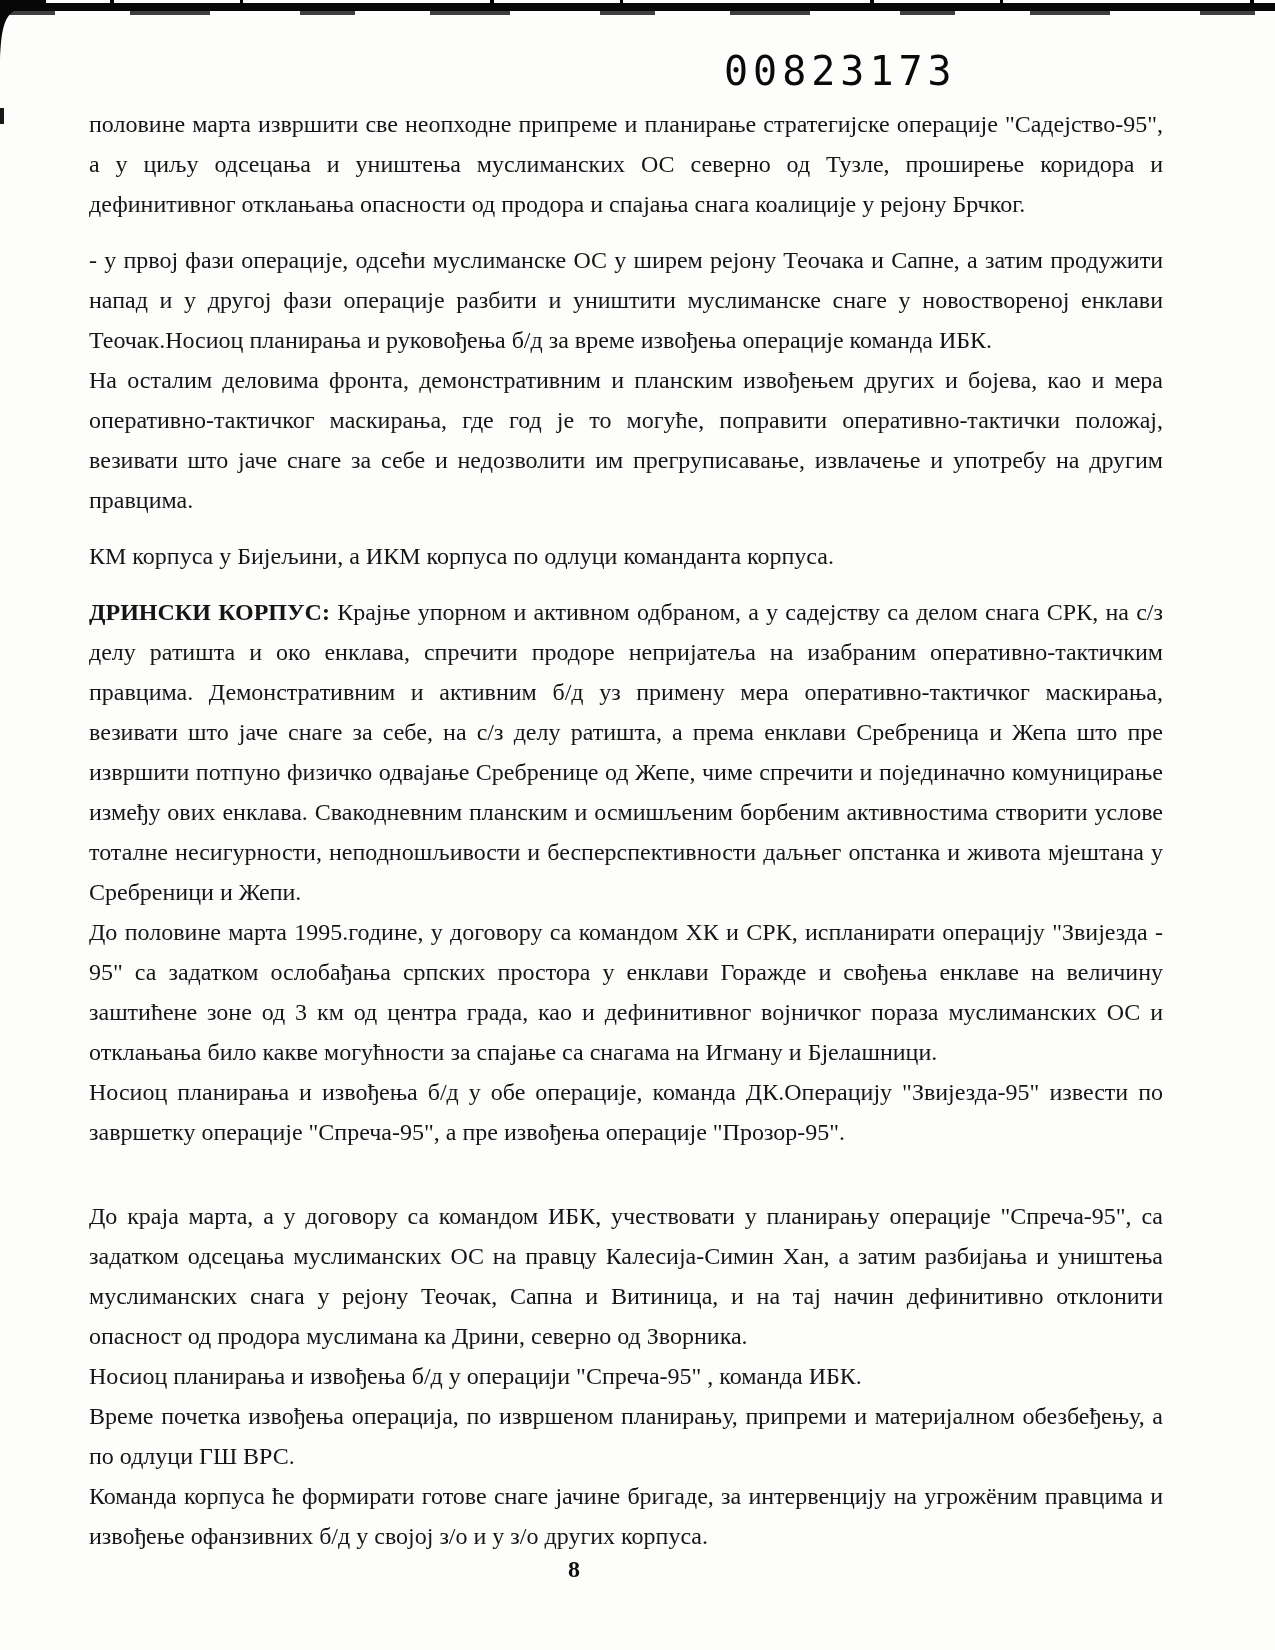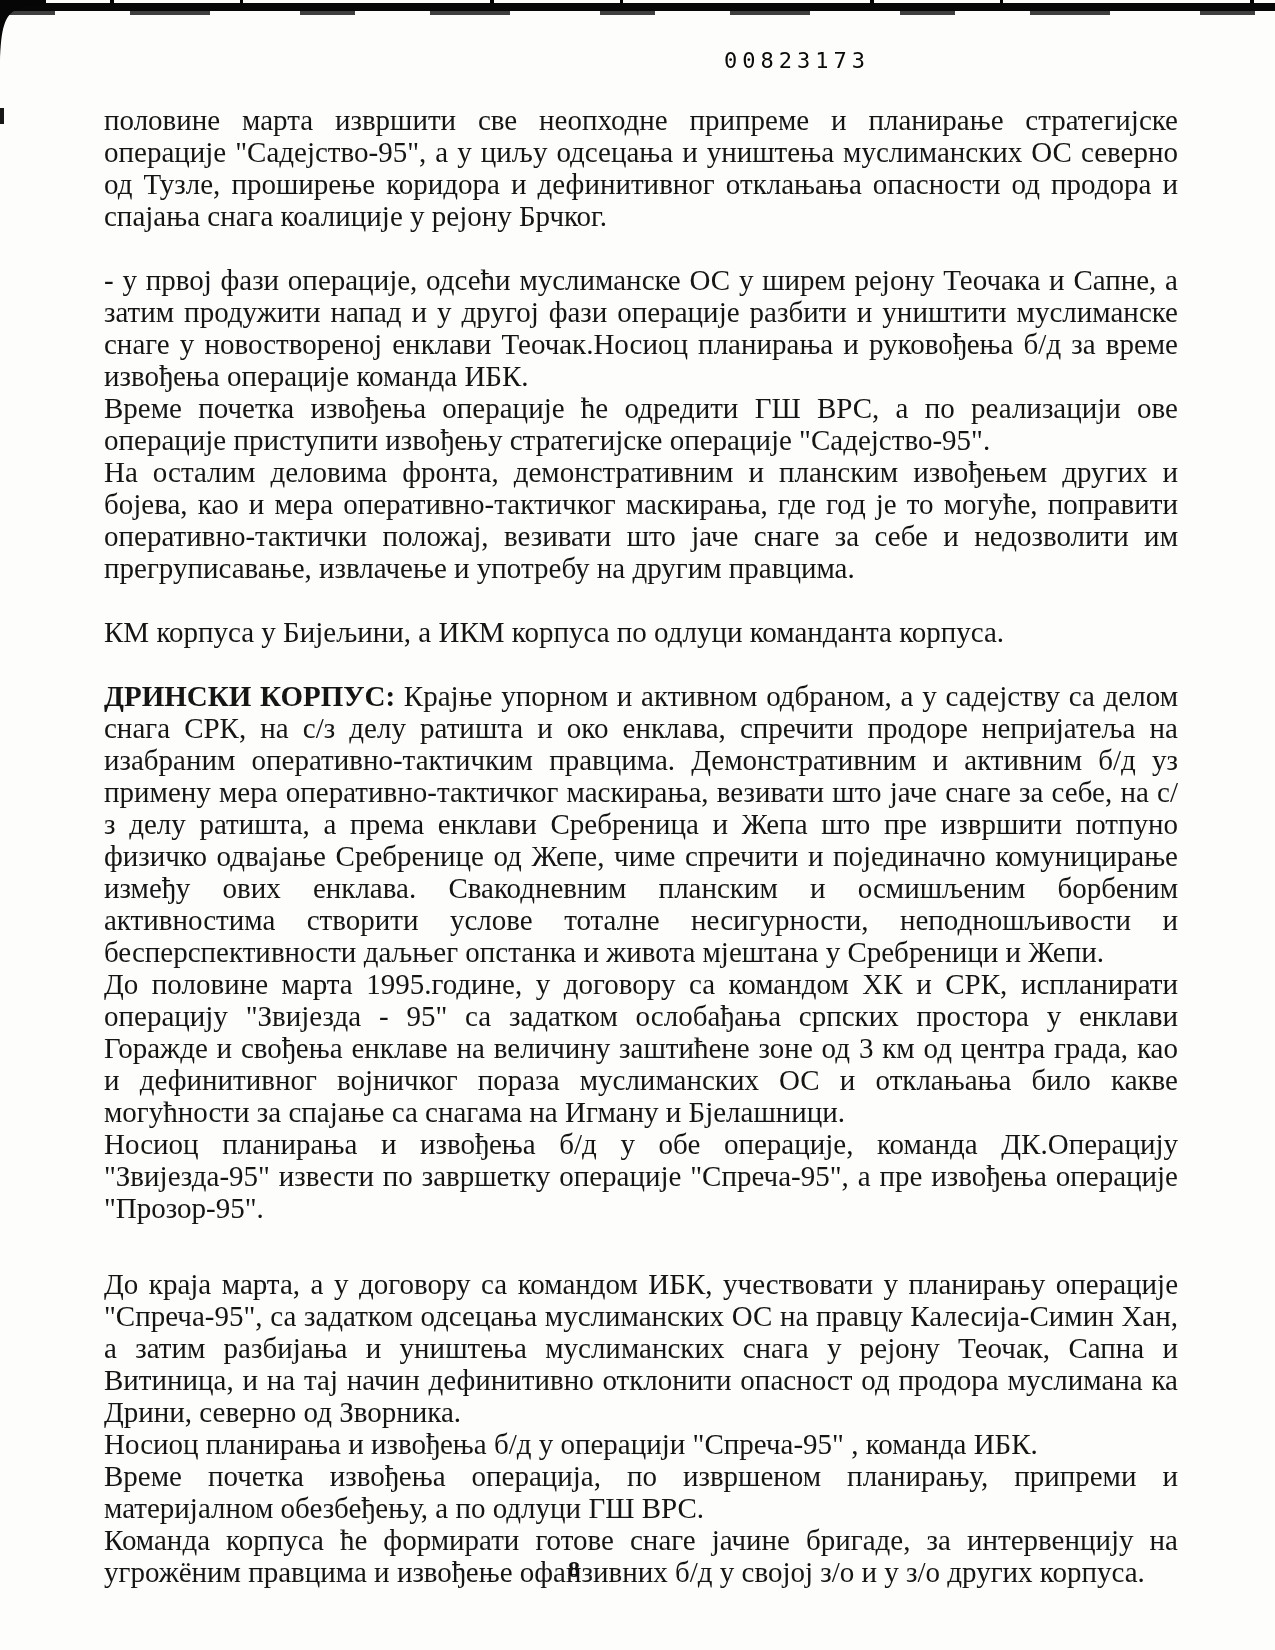--- a/index.html
+++ b/index.html
@@ -45,35 +45,35 @@
     position: absolute;
     left: 0; top: 108px;
     width: 4px; height: 16px;
     background: #181818;
   }
 
   .stamp {
     position: absolute;
     left: 724px; top: 48px;
     font-family: "DejaVu Sans Mono", "Liberation Mono", monospace;
-    font-size: 22px;
+    font-size: 40px;
     letter-spacing: 5px;
     color: #0a0a0a;
   }
 
   .text-block {
     position: absolute;
-    left: 104px; top: 104px;
+    left: 89px; top: 104px;
     width: 1074px;
-    font-size: 29px;
-    line-height: 32px;
+    font-size: 24px;
+    line-height: 40px;
     text-align: justify;
   }
   .para { margin: 0; }
-  .sp-small { margin-top: 32px; }
+  .sp-small { margin-top: 16px; }
   .sp-large { margin-top: 44px; }
   .para strong { font-weight: bold; }
 
   .page-number {
     position: absolute;
     left: 568px; top: 1556px;
     font-size: 24px;
     font-weight: bold;
     color: #101010;
   }
@@ -87,21 +87,20 @@
   <svg class="corner-curl" width="46" height="62" viewBox="0 0 46 62">
     <path d="M0,62 C1,30 4,14 18,9 C28,5 38,4 46,4 L46,0 L0,0 Z" fill="#060606"></path>
   </svg>
   <div class="edge-tick"></div>
 
   <div class="stamp">00823173</div>
 
   <div class="text-block">
     <p class="para">половине марта извршити све неопходне припреме и планирање стратегијске операције "Садејство-95", а у циљу одсецања и уништења муслиманских ОС северно од Тузле, проширење коридора и дефинитивног отклањања опасности од продора и спајања снага коалиције у рејону Брчког.</p>
     <p class="para sp-small">- у првој фази операције, одсећи муслиманске ОС у ширем рејону Теочака и Сапне, а затим продужити напад и у другој фази операције разбити и уништити муслиманске снаге у новоствореној енклави Теочак.Носиоц планирања и руковођења б/д за време извођења операције команда ИБК.</p>
-    <p class="para">Време почетка извођења операције ће одредити ГШ ВРС, а по реализацији ове операције приступити извођењу стратегијске операције "Садејство-95".</p>
     <p class="para">На осталим деловима фронта, демонстративним и планским извођењем других и бојева, као и мера оперативно-тактичког маскирања, где год је то могуће, поправити оперативно-тактички положај, везивати што јаче снаге за себе и недозволити им прегруписавање, извлачење и употребу на другим правцима.</p>
     <p class="para sp-small">КМ корпуса у Бијељини, а ИКМ корпуса по одлуци команданта корпуса.</p>
     <p class="para sp-small"><strong>ДРИНСКИ КОРПУС:</strong> <span>Крајње упорном и активном одбраном, а у садејству са делом снага СРК, на с/з делу ратишта и око енклава, спречити продоре непријатеља на изабраним оперативно-тактичким правцима. Демонстративним и активним б/д уз примену мера оперативно-тактичког маскирања, везивати што јаче снаге за себе, на с/з делу ратишта, а према енклави Сребреница и Жепа што пре извршити потпуно физичко одвајање Сребренице од Жепе, чиме спречити и појединачно комуницирање између ових енклава. Свакодневним планским и осмишљеним борбеним активностима створити услове тоталне несигурности, неподношљивости и бесперспективности даљњег опстанка и живота мјештана у Сребреници и Жепи.</span></p>
     <p class="para">До половине марта 1995.године, у договору са командом ХК и СРК, испланирати операцију "Звијезда - 95" са задатком ослобађања српских простора у енклави Горажде и свођења енклаве на величину заштићене зоне од 3 км од центра града, као и дефинитивног војничког пораза муслиманских ОС и отклањања било какве могућности за спајање са снагама на Игману и Бјелашници.</p>
     <p class="para">Носиоц планирања и извођења б/д у обе операције, команда ДК.Операцију "Звијезда-95" извести по завршетку операције "Спреча-95", а пре извођења операције "Прозор-95".</p>
     <p class="para sp-large">До краја марта, а у договору са командом ИБК, учествовати у планирању операције "Спреча-95", са задатком одсецања муслиманских ОС на правцу Калесија-Симин Хан, а затим разбијања и уништења муслиманских снага у рејону Теочак, Сапна и Витиница, и на тај начин дефинитивно отклонити опасност од продора муслимана ка Дрини, северно од Зворника.</p>
     <p class="para">Носиоц планирања и извођења б/д у операцији "Спреча-95" , команда ИБК.</p>
     <p class="para">Време почетка извођења операција, по извршеном планирању, припреми и материјалном обезбеђењу, а по одлуци ГШ ВРС.</p>
     <p class="para">Команда корпуса ће формирати готове снаге јачине бригаде, за интервенцију на угрожёним правцима и извођење офанзивних б/д у својој з/о и у з/о других корпуса.</p>
   </div>

